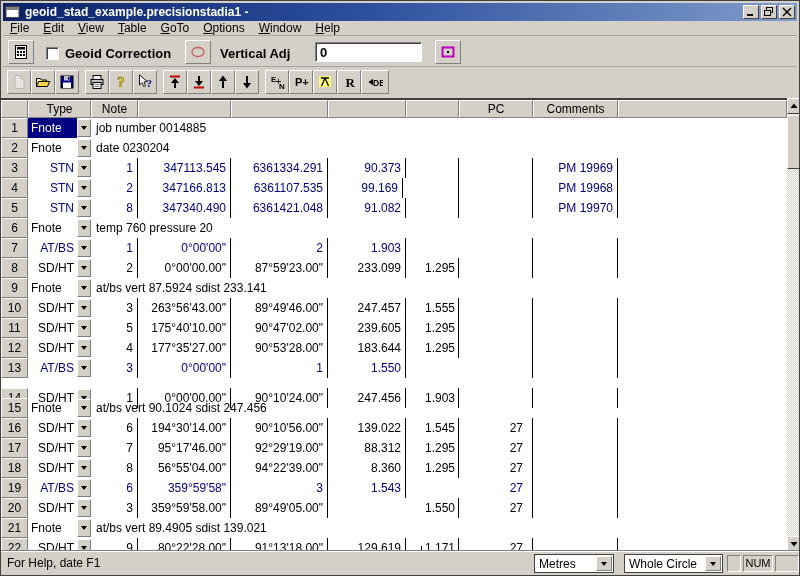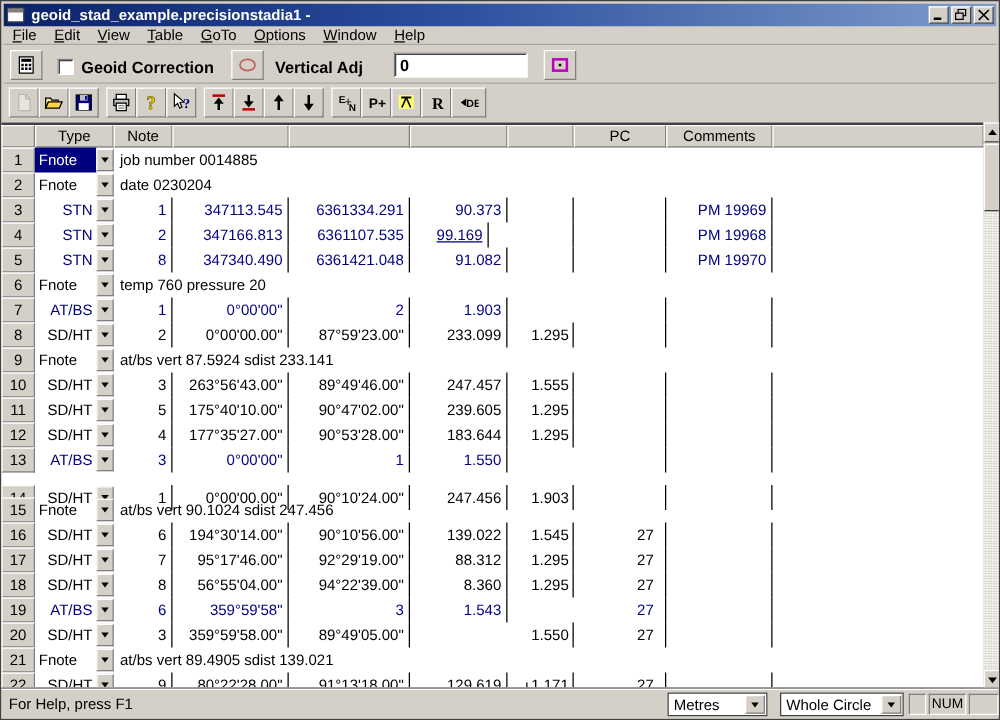--- a/index.html
+++ b/index.html
@@ -391,21 +391,21 @@
         </div>
         <div class="grow" style="top: 78px;">
           <div class="rownum raised">4</div>
           <div class="tcell right blue">STN</div>
           <div class="tdrop raised">
             <span class="tri"></span>
           </div>
           <div class="dcell blue" style="left: 90px; width: 47px; padding-right: 4px; border-right: 1px solid rgb(0, 0, 0);">2</div>
           <div class="dcell blue" style="left: 137px; width: 93px; padding-right: 4px; border-right: 1px solid rgb(0, 0, 0);">347166.813</div>
           <div class="dcell blue" style="left: 230px; width: 97px; padding-right: 4px; border-right: 1px solid rgb(0, 0, 0);">6361107.535</div>
-          <div class="dcell blue" style="left: 312px; width: 78px; padding-right: 4px; border-right: 1px solid rgb(0, 0, 0); text-decoration: underline;">99.169</div>
+          <div class="dcell blue" style="left: 324px; width: 78px; padding-right: 4px; border-right: 1px solid rgb(0, 0, 0);">99.169</div>
           <div class="dcell blue" style="left: 405px; width: 53px; padding-right: 3px; border-right: 1px solid rgb(0, 0, 0);"></div>
           <div class="dcell blue" style="left: 458px; width: 74px; padding-right: 9px; border-right: 1px solid rgb(0, 0, 0);"></div>
           <div class="dcell blue" style="left: 532px; width: 85px; padding-right: 4px; border-right: 1px solid rgb(0, 0, 0);">PM 19968</div>
         </div>
         <div class="grow" style="top: 98px;">
           <div class="rownum raised">5</div>
           <div class="tcell right blue">STN</div>
           <div class="tdrop raised">
             <span class="tri"></span>
           </div>
@@ -642,21 +642,21 @@
     </span>
     <span id="scroll-thumb"></span>
     <span class="sbtn" style="bottom:0;">
       <svg viewBox="0 0 12 10" width="12" height="10">
           <path d="M6 7.5L2.5 3h7z" fill="#000"></path>
         </svg>
     </span>
   </div>
 
   <div id="statusbar">
-    <span id="status-message">For Help, press F1</span>
+    <span id="status-message">For Help, date F1</span>
     <span class="sb-combo" style="left:533px; width:80px;">
       <span class="val">Metres</span>
       <span class="combo-drop">
           <span class="tri"></span>
         </span>
     </span>
     <span class="sb-combo" style="left:623px; width:99px;">
       <span class="val">Whole Circle</span>
       <span class="combo-drop">
           <span class="tri"></span>

